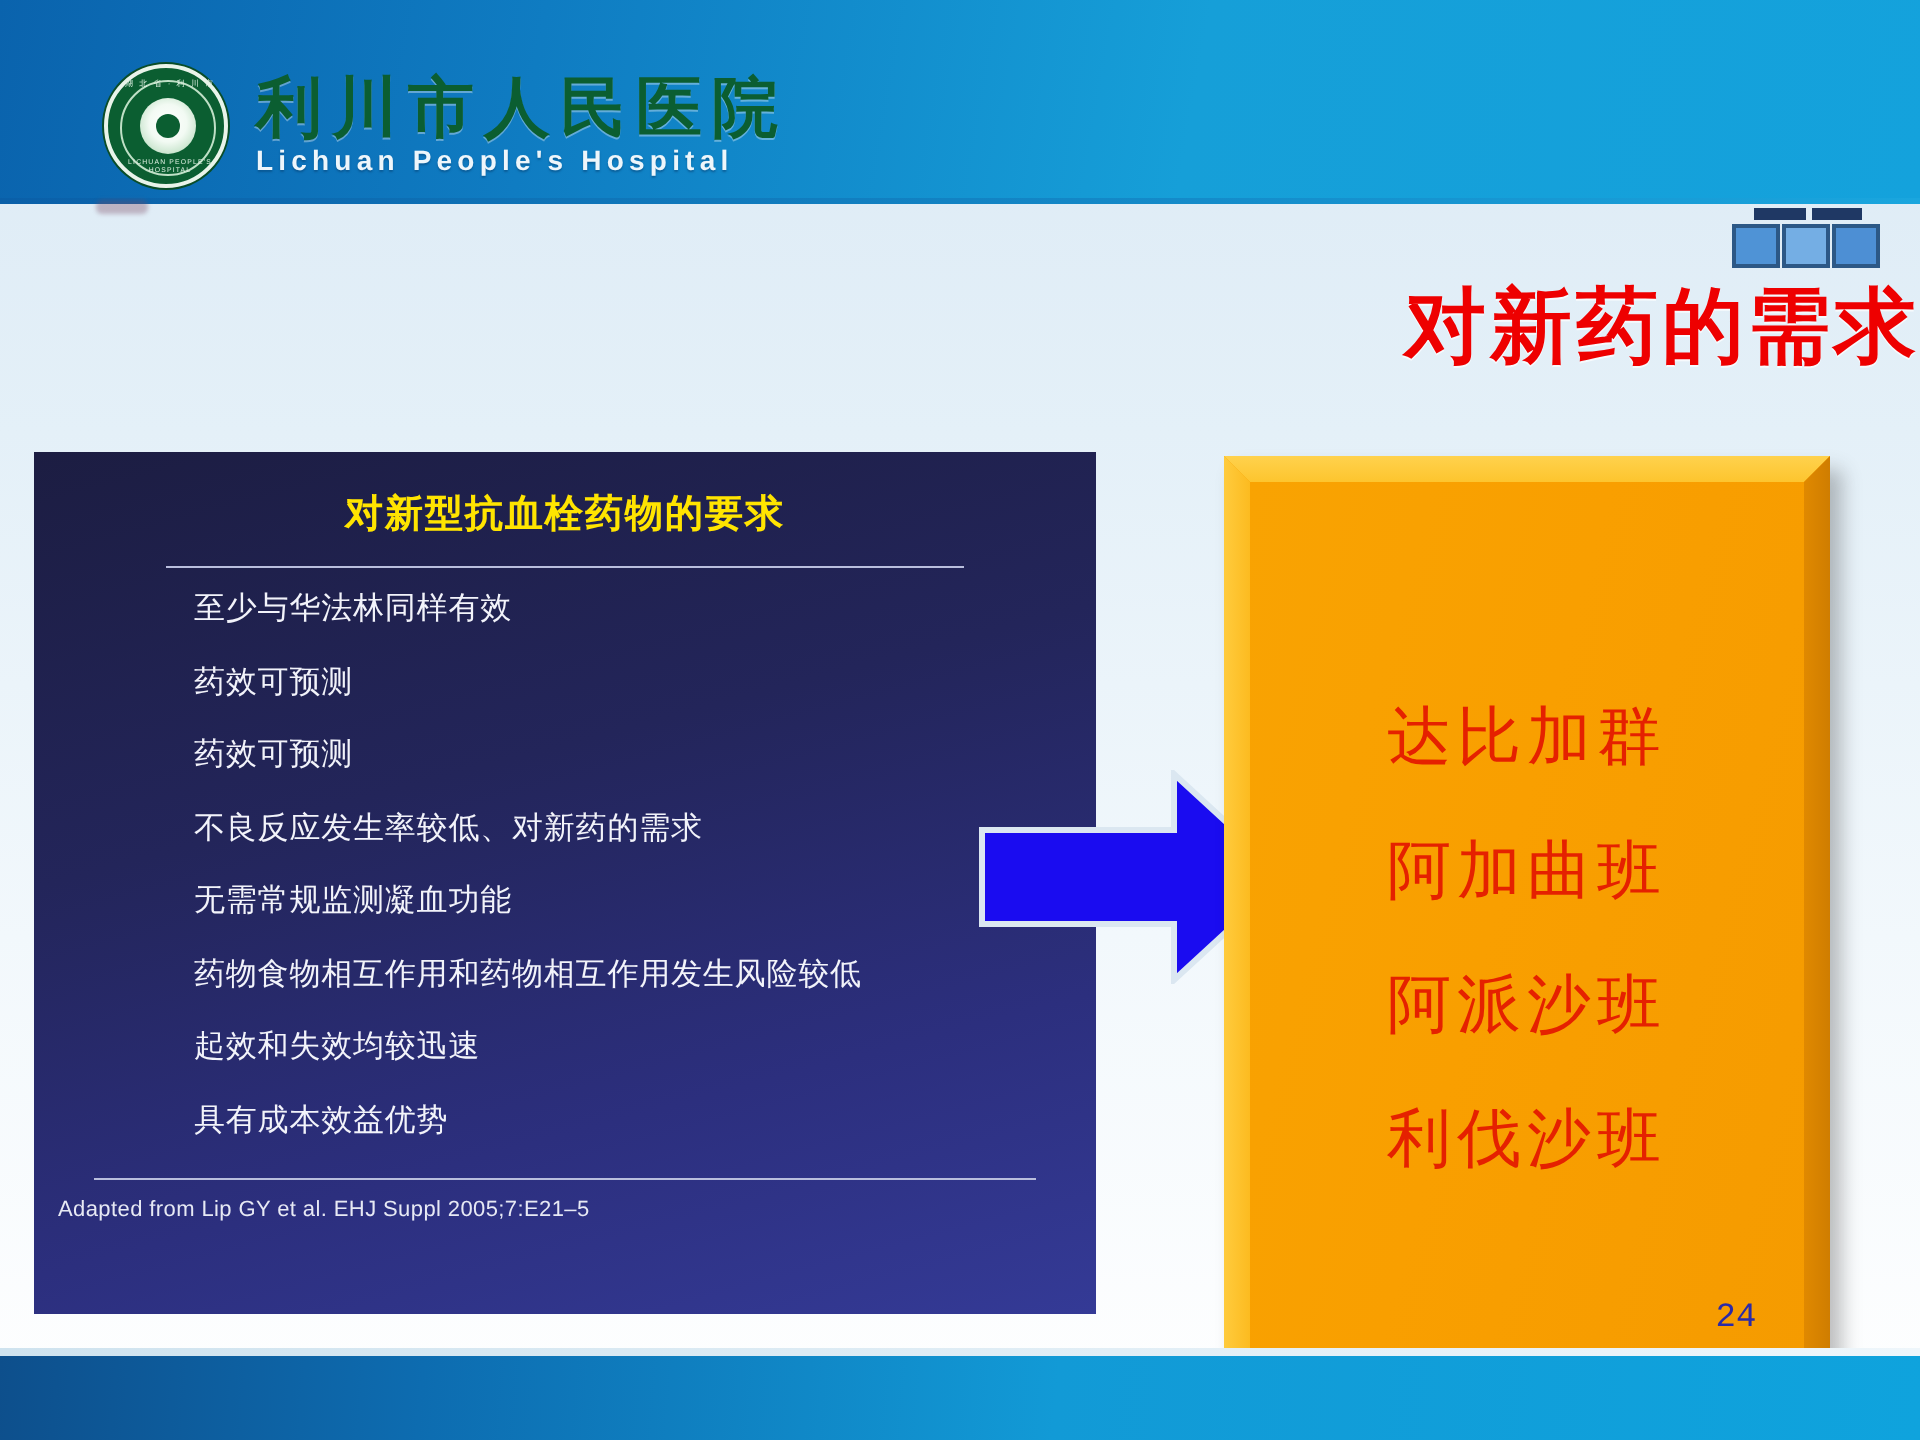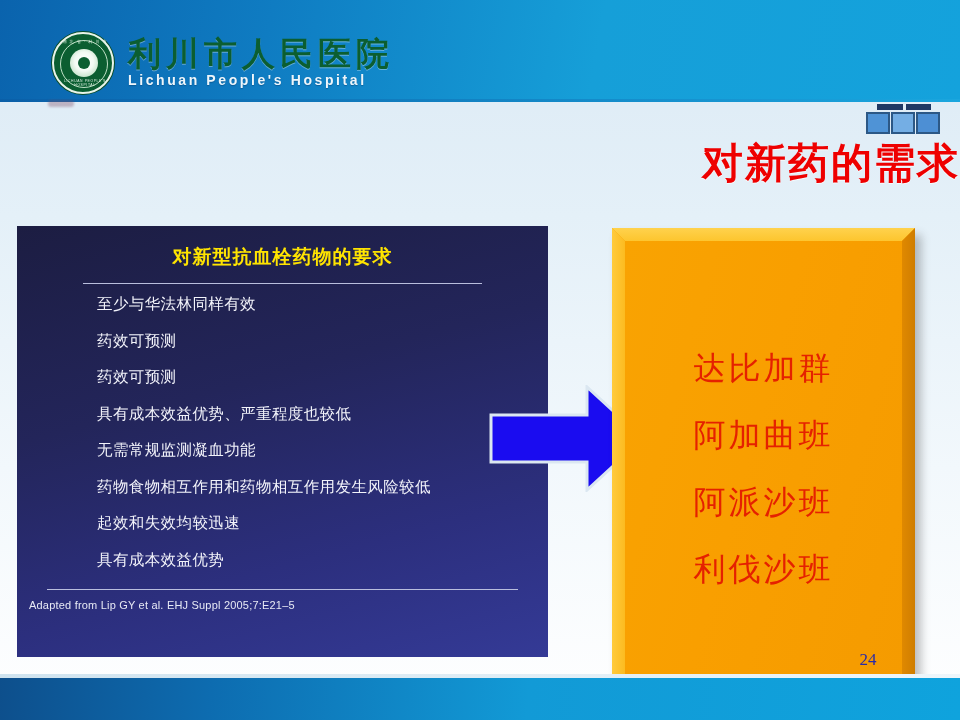--- a/index.html
+++ b/index.html
@@ -181,21 +181,21 @@
     font-size: 32px; font-weight: 400; color: #e52100;
     letter-spacing: 3px; line-height: 1.0;
     margin: 0 0 35px 0; white-space: nowrap;
   }
   #drug-list li:last-child { margin-bottom: 0; }
 
   
   #page-number {
     position: absolute; left: 848px; top: 650px;
     width: 40px; text-align: center;
-    font-family: Liberation Serif, serif;
+    font-family: Liberation Mono, monospace;
     font-size: 17px; color: #2a2aa8;
   }
 
   
   #footer-band {
     position: absolute; left: 0; bottom: 0; width: 960px; height: 42px;
     background: linear-gradient(95deg, #0d4f8c 0%, #0d6cb0 22%, #129ad6 55%, #0fa3dd 100%);
   }
   #footer-band:before {
     content: ""; position: absolute; left: 0; top: -4px; width: 100%; height: 4px;
@@ -232,21 +232,21 @@
 
   <div id="slide-title">对新药的需求</div>
 
   <div id="req-panel">
     <div id="req-title">对新型抗血栓药物的要求</div>
     <div class="hrule"></div>
     <ul id="req-list">
       <li>至少与华法林同样有效</li>
       <li>药效可预测</li>
       <li>药效可预测</li>
-      <li>具有成本效益优势、严重程度也较低</li>
+      <li>不良反应发生率较低、对新药的需求</li>
       <li>无需常规监测凝血功能</li>
       <li>药物食物相互作用和药物相互作用发生风险较低</li>
       <li>起效和失效均较迅速</li>
       <li>具有成本效益优势</li>
     </ul>
     <div id="req-footrule"></div>
     <div id="req-source">Adapted from Lip GY et al. EHJ Suppl 2005;7:E21–5</div>
   </div>
 
   <div id="arrow-wrap">

